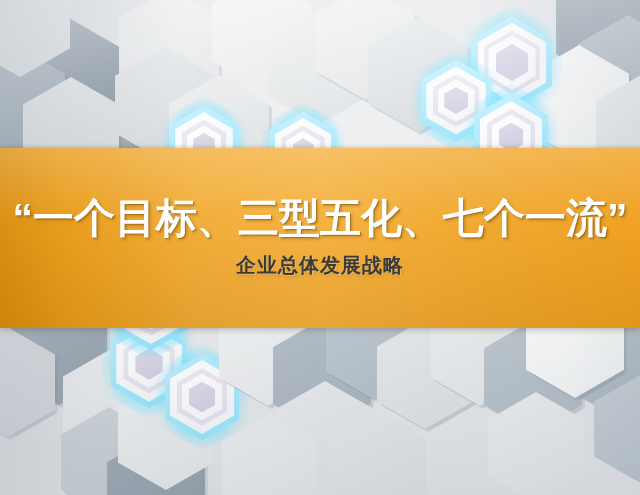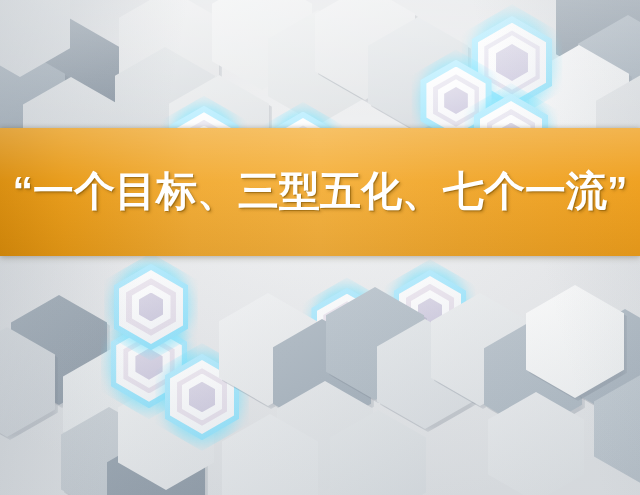--- a/index.html
+++ b/index.html
@@ -323,19 +323,20 @@
     <div class="hex" style="left:594px; top:374px; width:96px; height:110px;
                 background:linear-gradient(150deg,#c3ccd3 0%,#b0bac3 100%);"></div>
 
     <div class="hex" style="left:222px; top:414px; width:96px; height:110px;
                 background:linear-gradient(150deg,#eaecee 0%,#dce0e3 100%);"></div>
 
   </div>
 
   <div class="bg-vignette"></div>
 
-  <div class="band" style="top:128px; height:128px;">
+  <div class="band" style="top:148px; height:180px;">
     <div class="band-inner">
       <div class="title">“一个目标、三型五化、七个一流”</div>
+      <div class="subtitle">企业总体发展战略</div>
     </div>
   </div>
 
 </div>
 
 </body></html>

